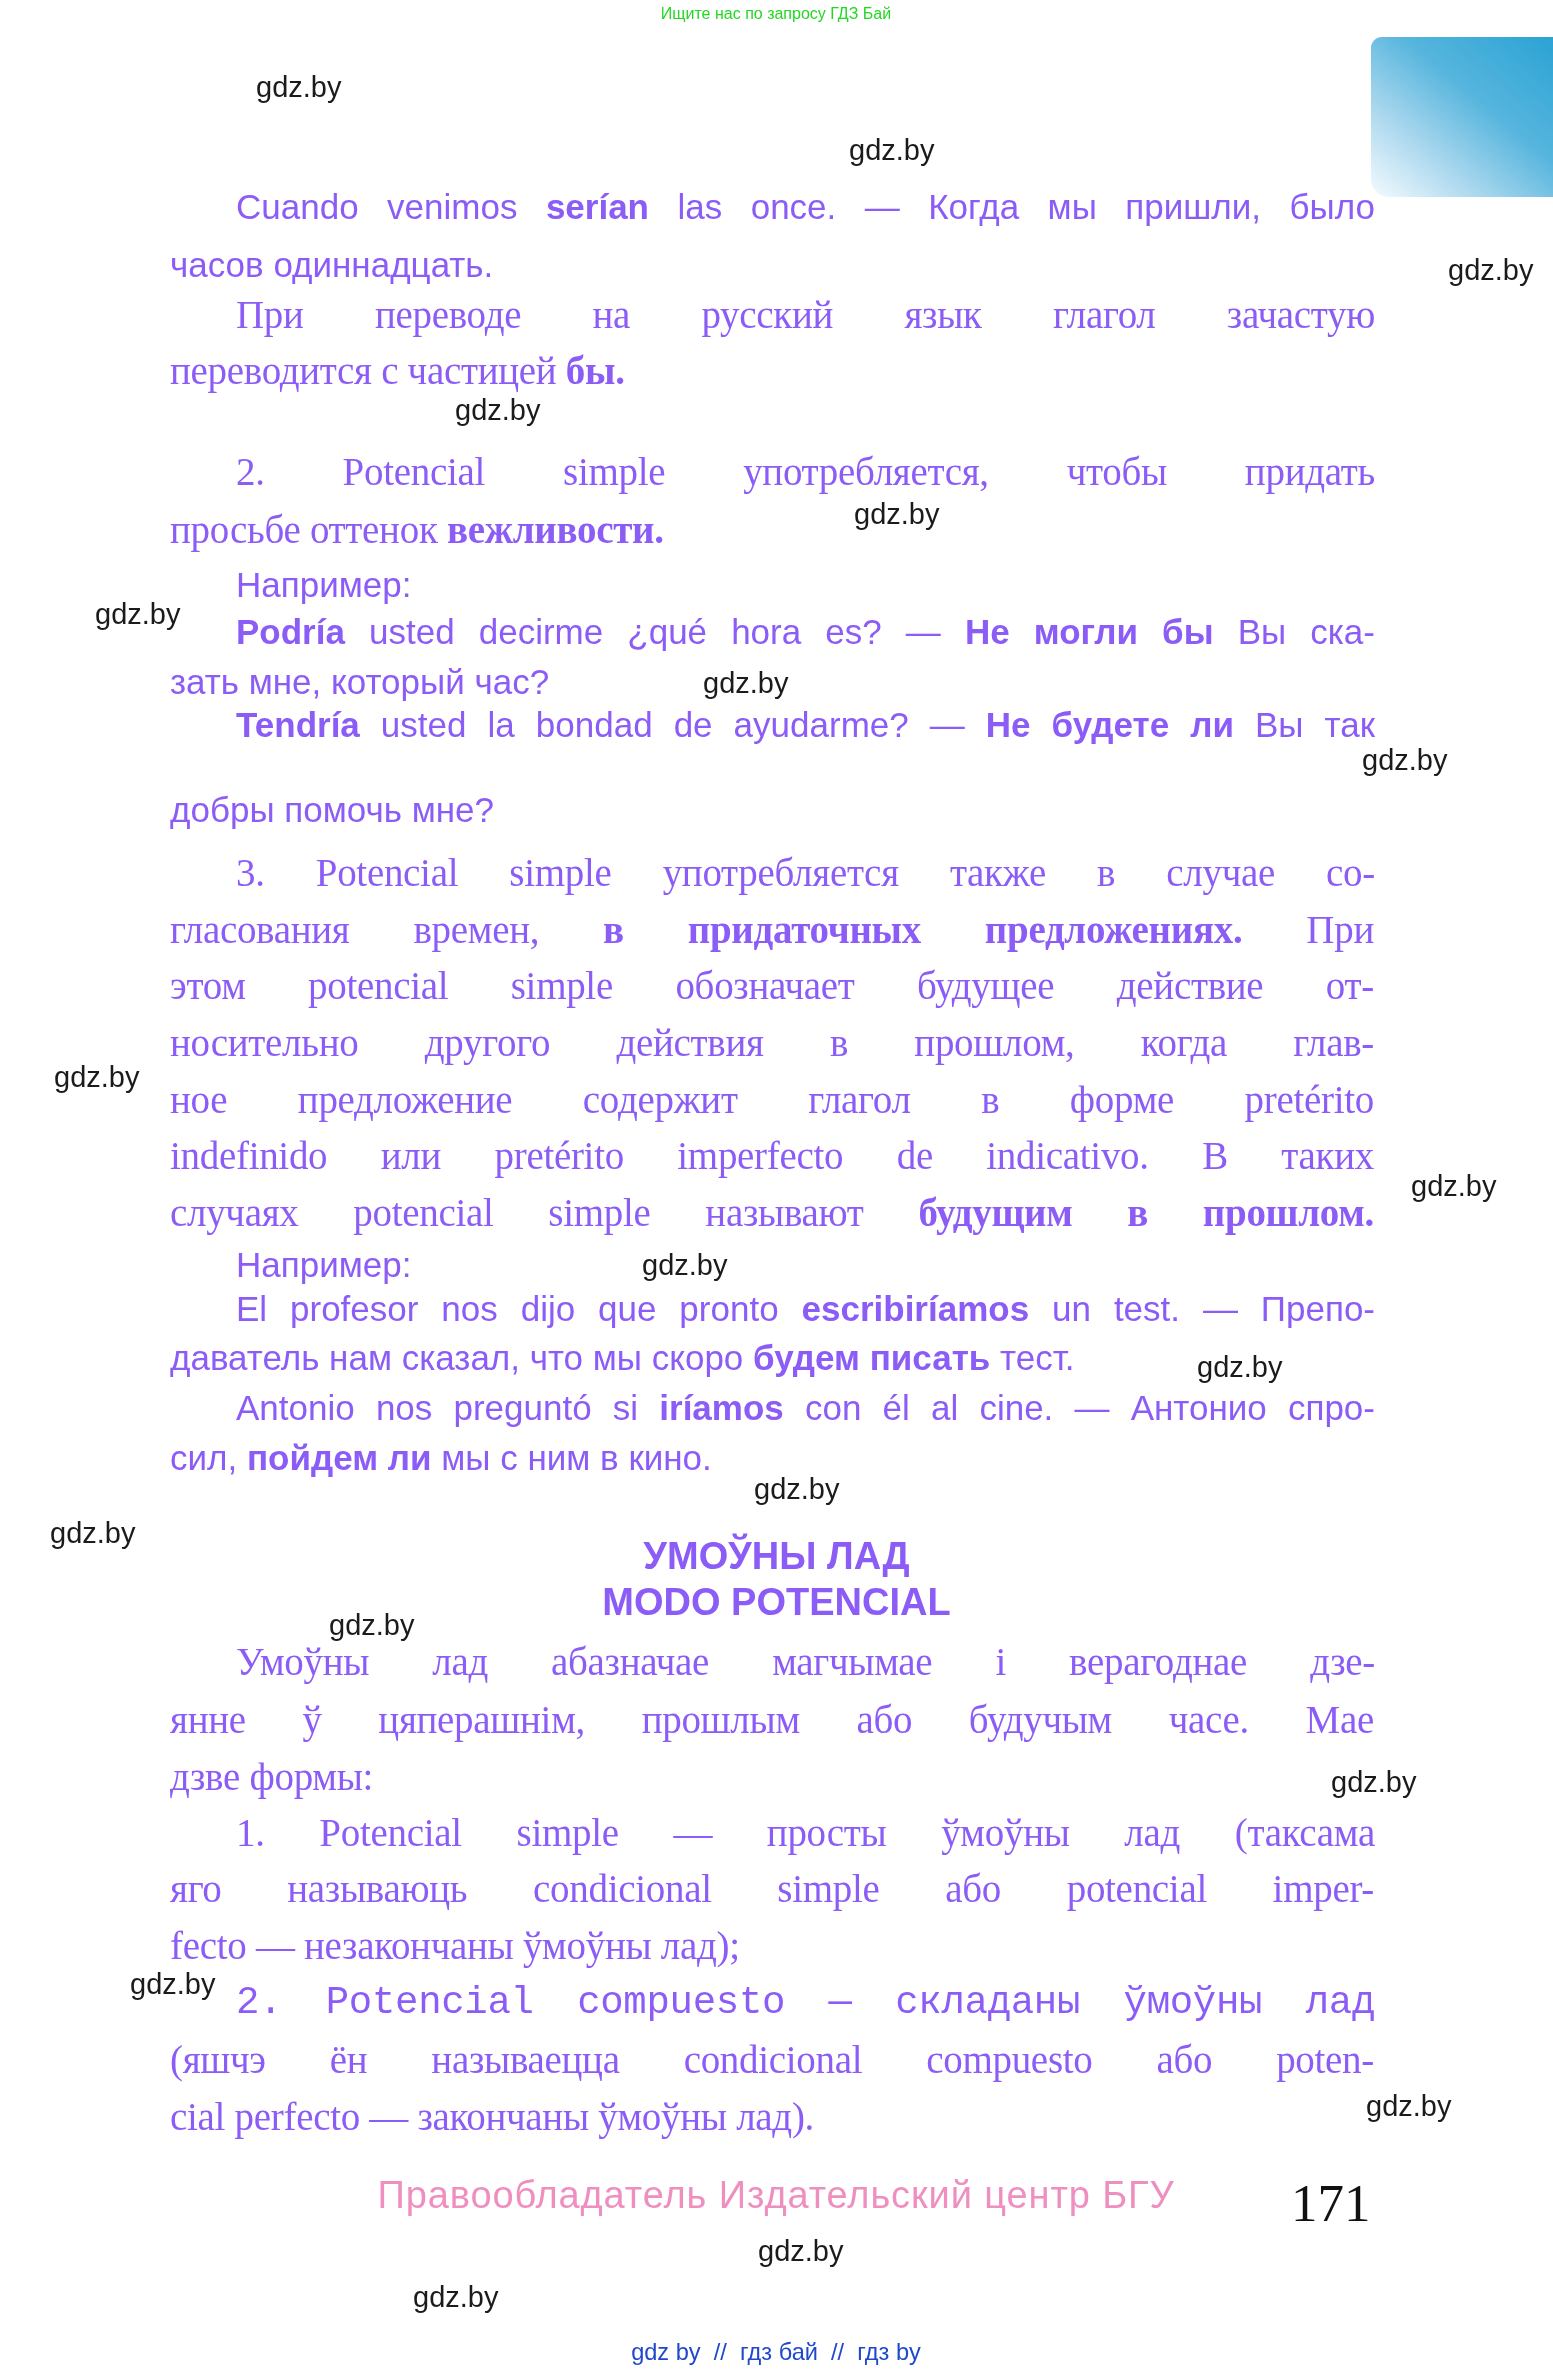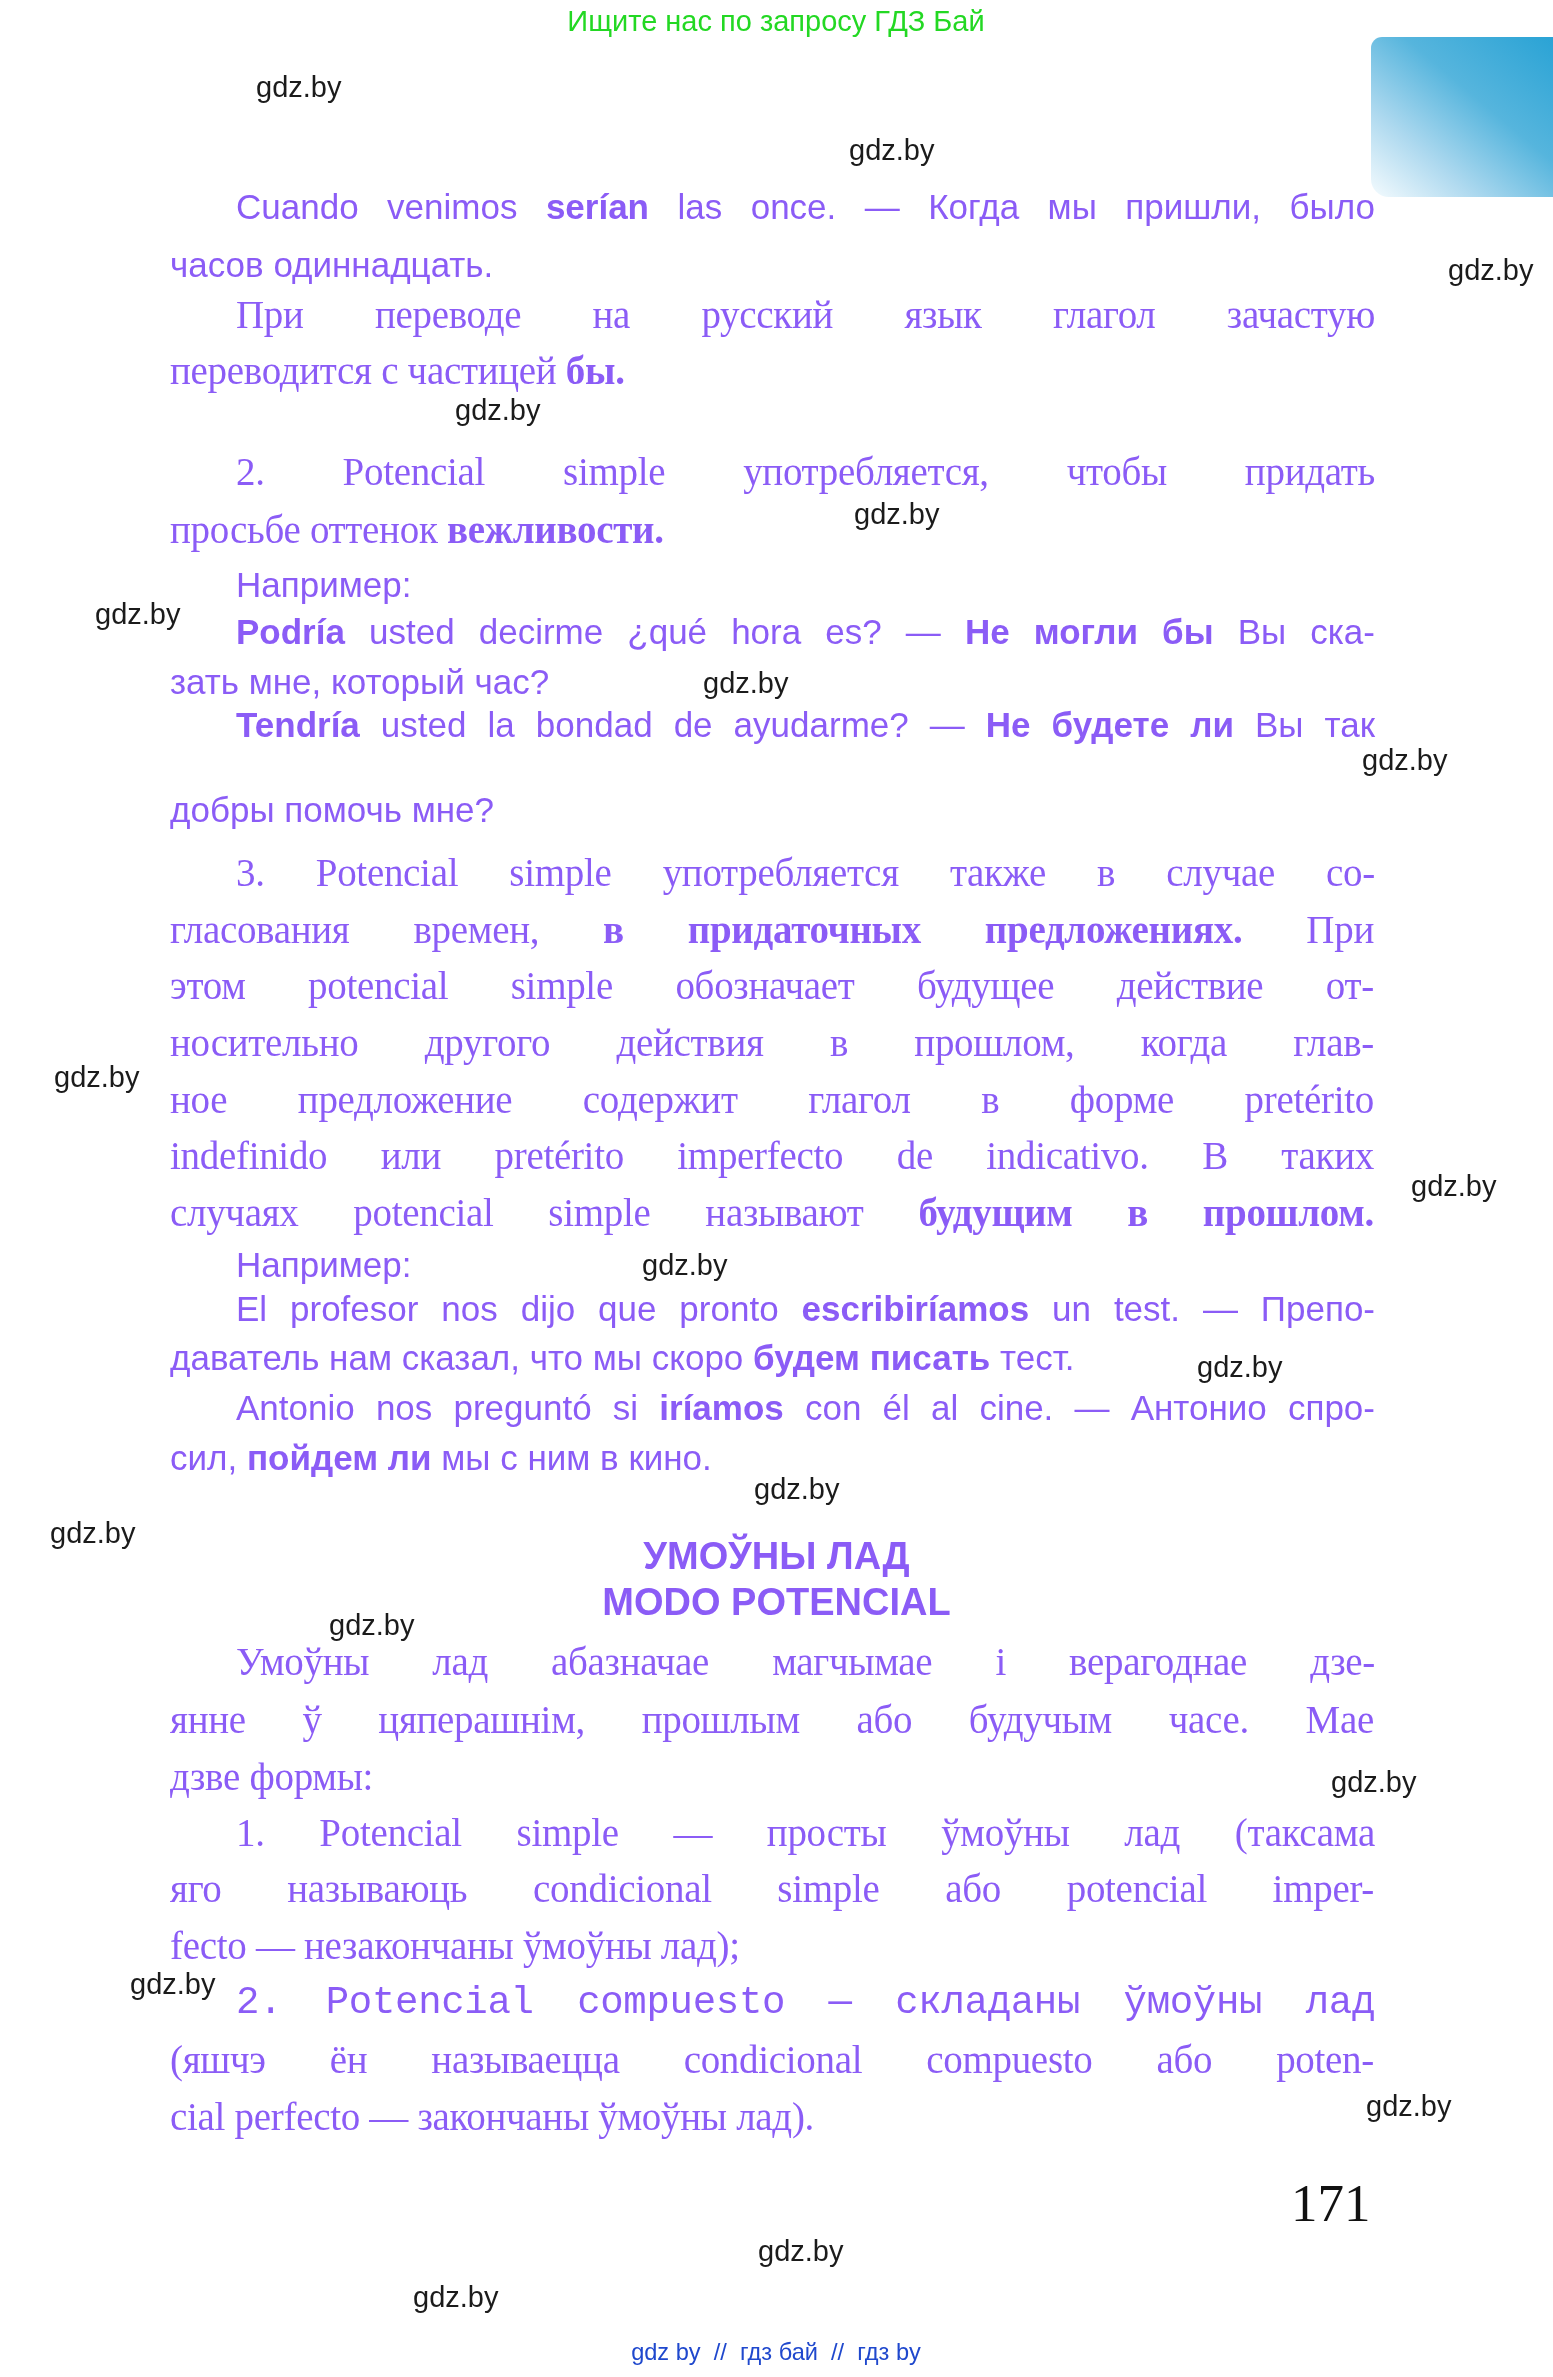--- a/index.html
+++ b/index.html
@@ -10,21 +10,21 @@
     overflow:hidden;
     font-family:"Liberation Sans", sans-serif;
   }
   .page { position:absolute; inset:0; }
 
   
   .promo {
     position:absolute; top:5.4px; left:776px;
     transform:translateX(-50%);
     font-family:"Liberation Sans", sans-serif;
-    font-size:29px; white-space:nowrap;
+    font-size:16px; white-space:nowrap;
   }
 
   
   .bluebox {
     position:absolute; left:1371px; top:37px;
     width:182px; height:160px;
     border-radius:11px 0 0 18px;
     background:linear-gradient(220deg,#2aa3d5 0%,#56b5dd 40%,#aed9ef 72%,#f4fbfe 100%);
   }
 
@@ -133,19 +133,20 @@
       <span class="wm" style="left: 754px; top: 1473px;">gdz.by</span>
       <span class="wm" style="left: 50px; top: 1517px;">gdz.by</span>
       <span class="wm" style="left: 329px; top: 1609px;">gdz.by</span>
       <span class="wm" style="left: 1331px; top: 1766px;">gdz.by</span>
       <span class="wm" style="left: 130px; top: 1968px;">gdz.by</span>
       <span class="wm" style="left: 1366px; top: 2090px;">gdz.by</span>
       <span class="wm" style="left: 758px; top: 2235px;">gdz.by</span>
       <span class="wm" style="left: 413px; top: 2281px;">gdz.by</span>
     </div>
 
+  <div class="copyright" style="color: rgb(238, 143, 192);">Правообладатель Издательский центр БГУ</div>
 
   <div class="pagenum">171</div>
 
   <div class="links" style="color: rgb(31, 72, 205);">gdz by  //  гдз бай  //  гдз by</div>
 
 </div>
 
 
 </body></html>

